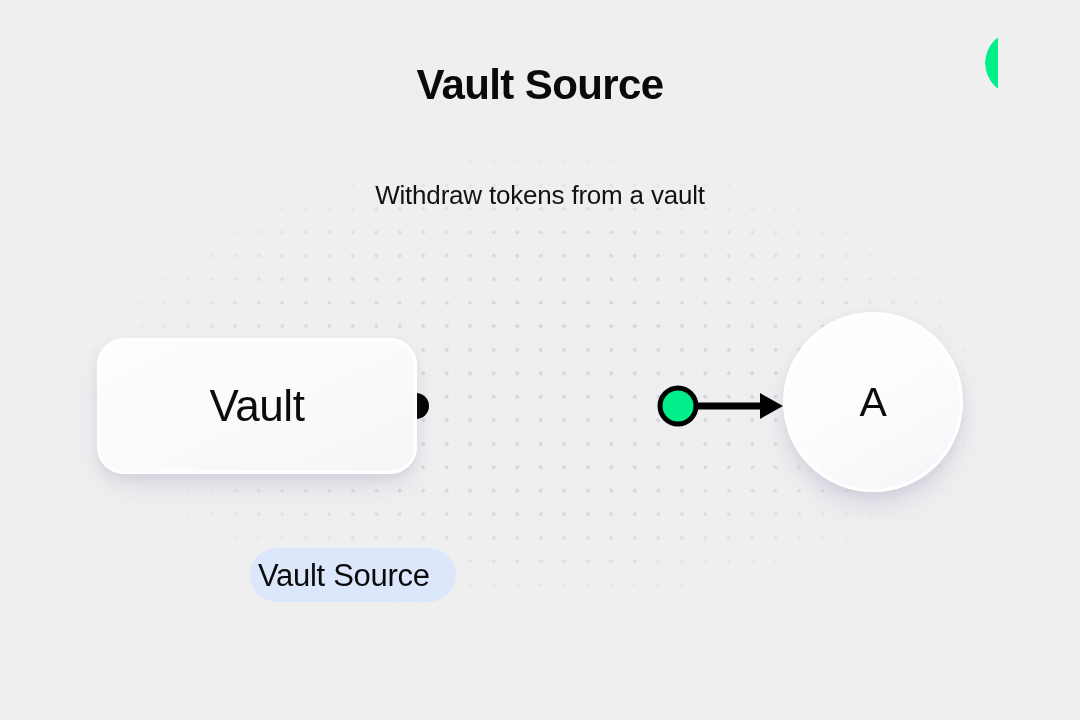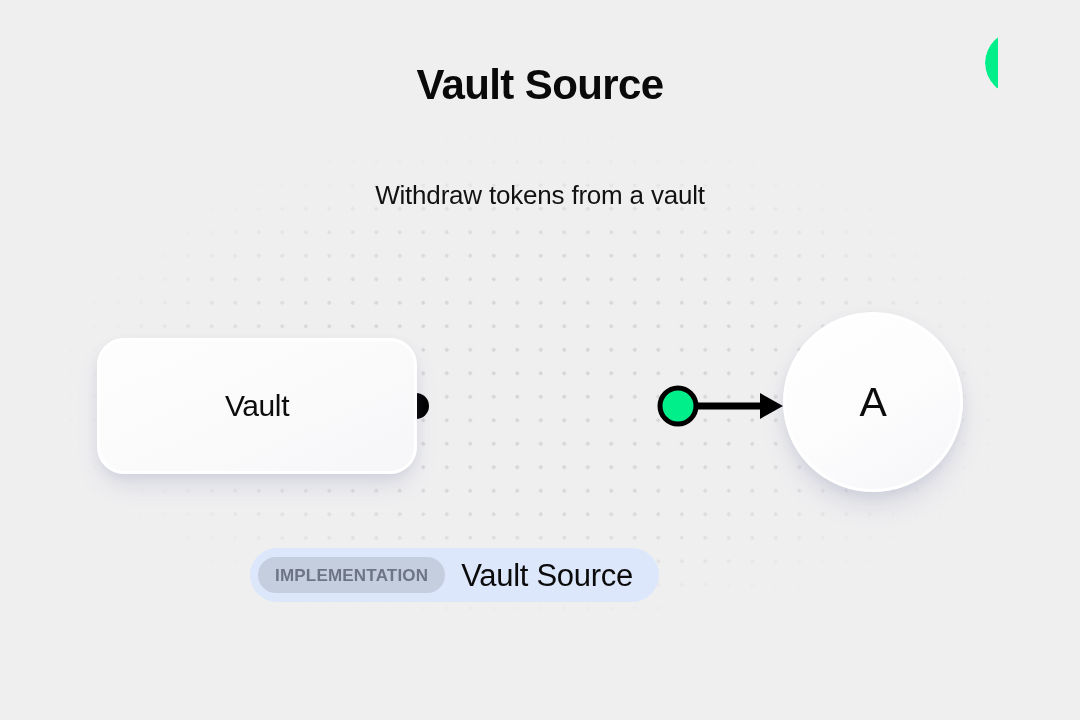--- a/index.html
+++ b/index.html
@@ -100,21 +100,21 @@
     background: linear-gradient(155deg, #fdfdfe 0%, #fbfbfc 45%, #f6f6f8 100%);
     border: 3px solid #ffffff;
     box-shadow: 0 14px 26px -6px rgba(110,116,160,0.20),
                 0 4px 10px rgba(120,125,165,0.10);
     display: flex;
     align-items: center;
     justify-content: center;
   }
 
   .node-box-label {
-    font-size: 30px;
+    font-size: 44px;
     font-weight: 400;
     letter-spacing: -0.4px;
     color: #0c0c0c;
     line-height: 1;
   }
 
   
   .node-circle {
     position: absolute;
     left: 783px;
@@ -236,19 +236,16 @@
 
   <div class="node-box">
     <span class="node-box-label">Vault</span>
   </div>
 
   <div class="node-circle">
     <span class="node-circle-label">A</span>
   </div>
 
   <div class="impl-badge">
-    <span class="impl-chip">
-      <span class="impl-chip-text">IMPLEMENTATION</span>
-    </span>
     <span class="impl-name">Vault Source</span>
   </div>
 
 </div>
 
 </body></html>

